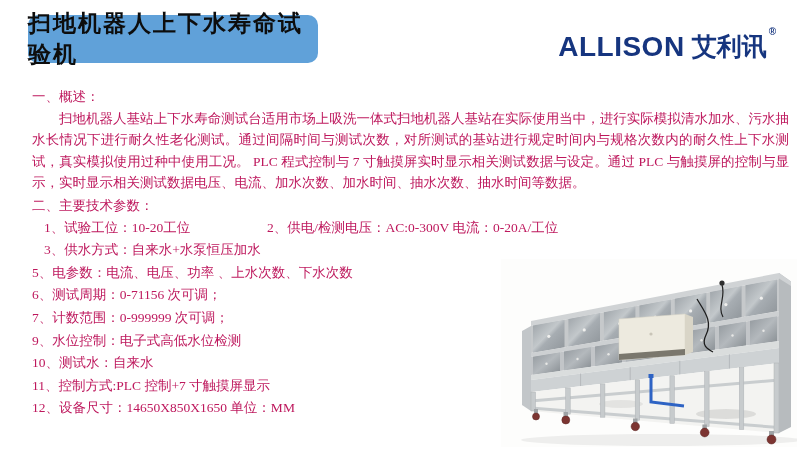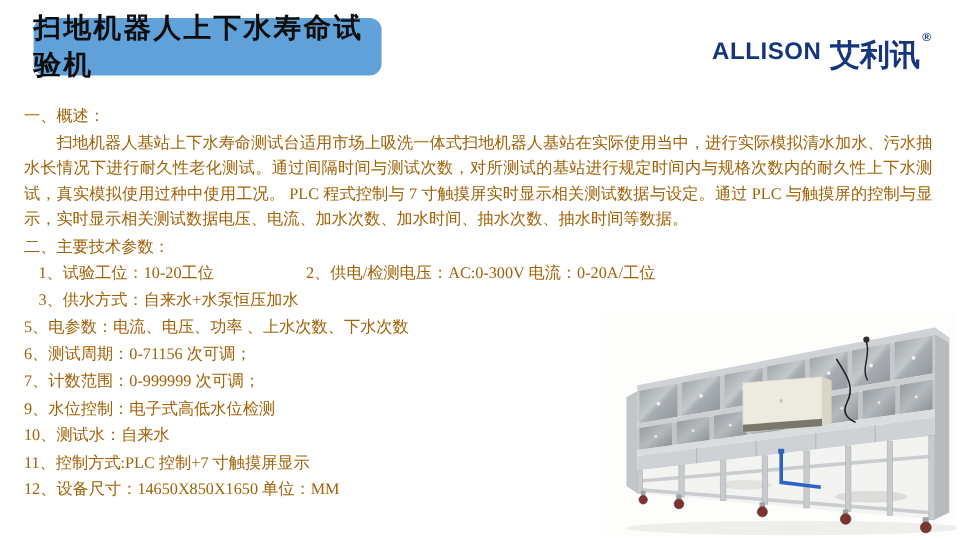--- a/index.html
+++ b/index.html
@@ -16,27 +16,27 @@
   }
   .title-banner .title-text {
     font-size:23px; font-weight:bold; letter-spacing:2px; color:#0d0d0d;
   }
   
   .logo {
     position:absolute; top:33px; right:24px; color:#16357f;
     font-family:"Liberation Sans","DejaVu Sans",sans-serif;
     display:flex; align-items:flex-start; line-height:1;
   }
-  .logo .latin { font-size:20px; font-weight:800; letter-spacing:0.5px; }
+  .logo .latin { font-size:28px; font-weight:800; letter-spacing:0.5px; }
   .logo .cjk   { font-size:25px; font-weight:700; margin-left:7px; margin-top:1px;text-align:right; }
   .logo .reg   { font-size:10px; font-weight:700; margin-left:2px; margin-top:-6px; }
   
   .content {
-    position:absolute; left:20px; top:86px; width:757px;
-    font-size:13.5px; line-height:21.6px; color:#a16207;
+    position:absolute; left:32px; top:86px; width:757px;
+    font-size:13.5px; line-height:21.6px; color:#be185d;
   }
   .overview-heading { white-space:pre; }
   .overview-paragraph { margin:0; text-indent:2em; text-align:justify; }
   .specs-heading { margin-top:1px; white-space:pre; }
   .spec-row { display:flex; height:22.6px; line-height:22.6px; white-space:pre; }
   .spec-left { width:223px; flex:0 0 223px;margin-left:12px; }
   .spec-right { flex:1; }
   
   .photo {
     position:absolute; right:3px; bottom:3px; width:296px; height:188px;

